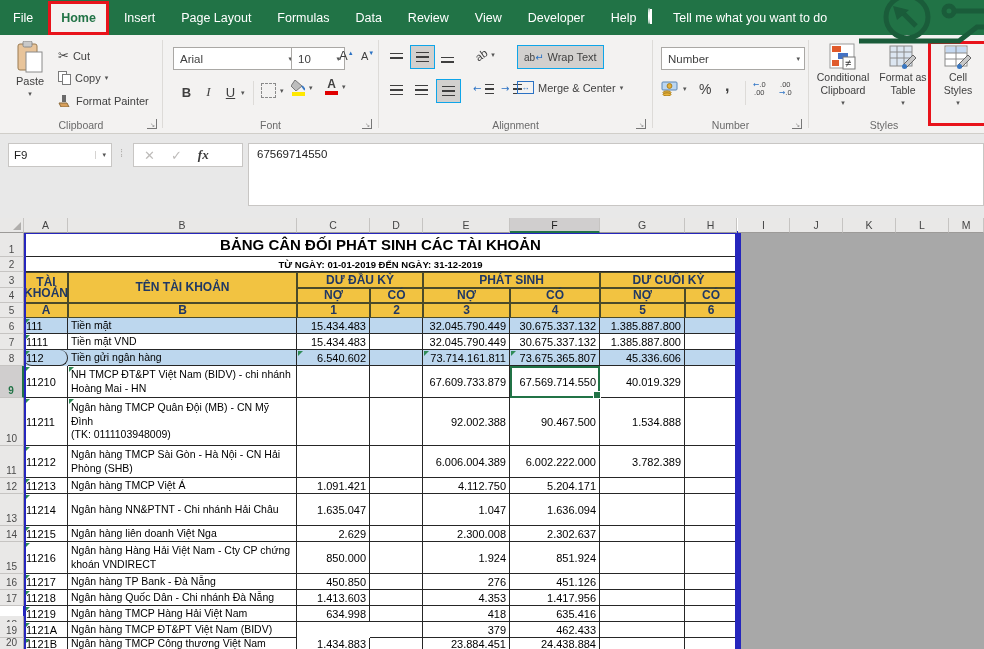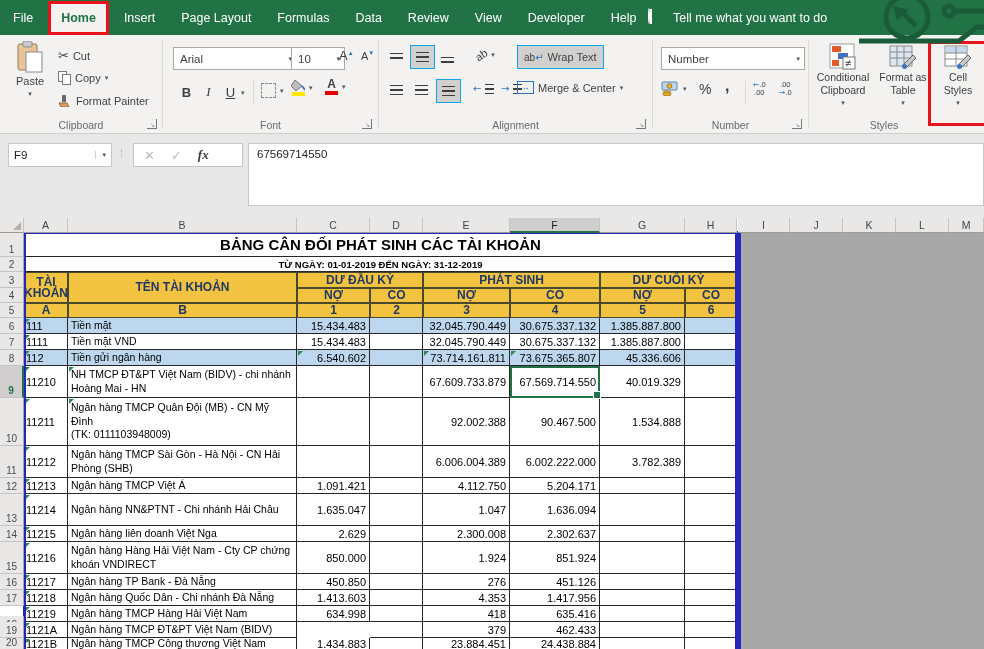--- a/index.html
+++ b/index.html
@@ -378,21 +378,21 @@
       <div class="dc dc-name" style="width: 229px; flex: 0 0 auto;">Tiền mặt VND</div>
       <div class="dc dc-num" style="width: 73px; flex: 0 0 auto;">15.434.483</div>
       <div class="dc dc-num" style="width: 53px; flex: 0 0 auto;"></div>
       <div class="dc dc-num" style="width: 87px; flex: 0 0 auto;">32.045.790.449</div>
       <div class="dc dc-num" style="width: 90px; flex: 0 0 auto;">30.675.337.132</div>
       <div class="dc dc-num" style="width: 85px; flex: 0 0 auto;">1.385.887.800</div>
       <div class="dc dc-num" style="width: 52px; flex: 0 0 auto;"></div>
     </div>
     <div class="tri" style="left: 1px; top: 102px;"></div>
     <div class="drow" style="top: 117px; height: 16px; background: rgb(189, 215, 238);">
-      <div class="dc dc-acct" style="width: 44px; flex: 0 0 auto;">112</div>
+      <div class="dc dc-acct" style="width: 44px; flex: 0 0 auto; border-radius: 8px;">112</div>
       <div class="dc dc-name" style="width: 229px; flex: 0 0 auto;">Tiền gửi ngân hàng</div>
       <div class="dc dc-num" style="width: 73px; flex: 0 0 auto;">6.540.602</div>
       <div class="dc dc-num" style="width: 53px; flex: 0 0 auto;"></div>
       <div class="dc dc-num" style="width: 87px; flex: 0 0 auto;">73.714.161.811</div>
       <div class="dc dc-num" style="width: 90px; flex: 0 0 auto;">73.675.365.807</div>
       <div class="dc dc-num" style="width: 85px; flex: 0 0 auto;">45.336.606</div>
       <div class="dc dc-num" style="width: 52px; flex: 0 0 auto;"></div>
     </div>
     <div class="tri" style="left: 1px; top: 118px;"></div>
     <div class="tri" style="left: 274px; top: 118px;"></div>

